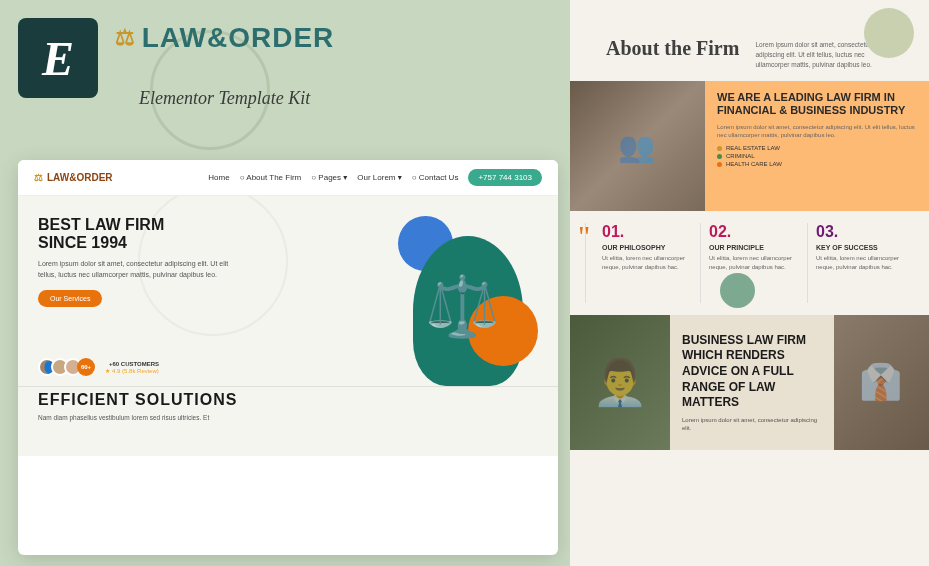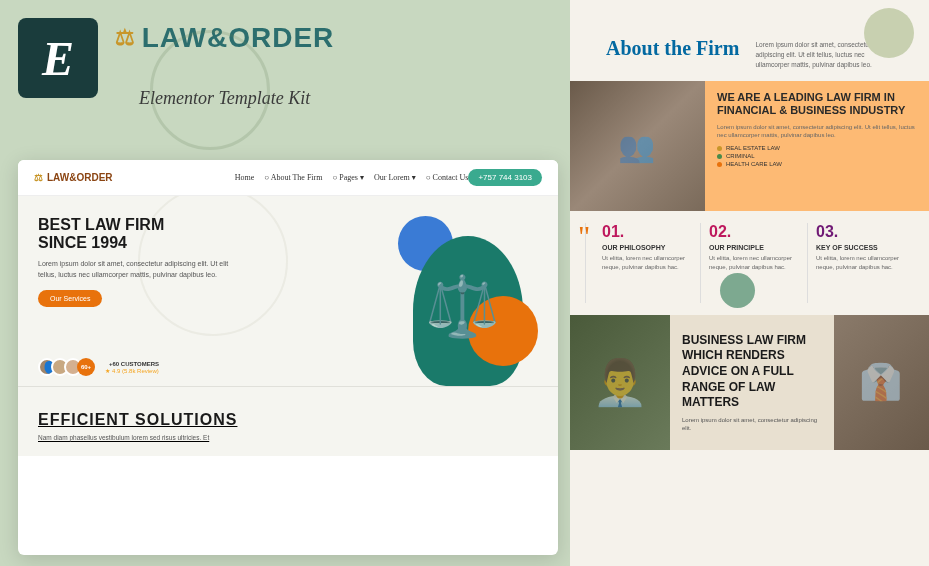--- a/index.html
+++ b/index.html
@@ -107,21 +107,21 @@
     .nav-logo .scales-sm {
       font-size: 10px;
       color: #c8962a;
     }
     .nav-links {
       display: flex;
       align-items: center;
       gap: 10px;
       font-size: 8px;
       color: #333;
-      font-family: Liberation Serif, serif;
+      margin-right: 10px;
     }
     .nav-links span {
       cursor: pointer;
     }
     .nav-cta {
       background: #3aaa8f;
       color: white;
       font-size: 8px;
       padding: 4px 10px;
       border-radius: 20px;
@@ -259,24 +259,23 @@
       align-items: center;
       justify-content: center;
       font-size: 60px;
       z-index: 3;
       filter: sepia(0.3) saturate(1.5);
     }
 
     
     .preview-bottom {
       background: #f5f5f0;
-      padding: 24px 20px;
+      padding: 4px 20px;
       height: 70px;
       border-top: 1px solid #e0e0da;
-      text-decoration: underline;
     }
     .efficient-text {
       font-size: 16px;
       font-weight: 900;
       color: #1a1a1a;
       text-transform: uppercase;
       letter-spacing: 1px;
     }
     .efficient-sub {
       font-size: 6.5px;
@@ -319,21 +318,21 @@
       align-items: flex-start;
     }
     .about-heading {
       font-size: 20px;
       font-weight: 700;
       color: #2a2a2a;
       font-family: Georgia, serif;
       line-height: 1.2;
     }
     .about-heading span {
-      color: #0369a1;
+      color: #404040;
       font-family: Liberation Serif, serif;
     }
     .about-body {
       font-size: 6.5px;
       color: #666;
       line-height: 1.5;
       flex: 1;
       padding-top: 4px;
     }
     .about-deco-circle {

